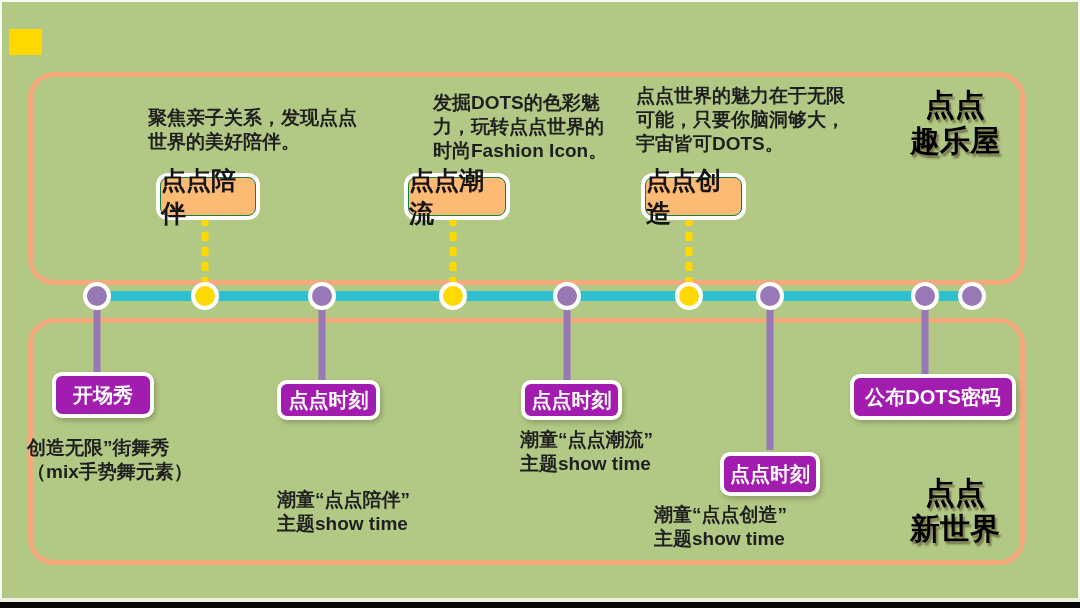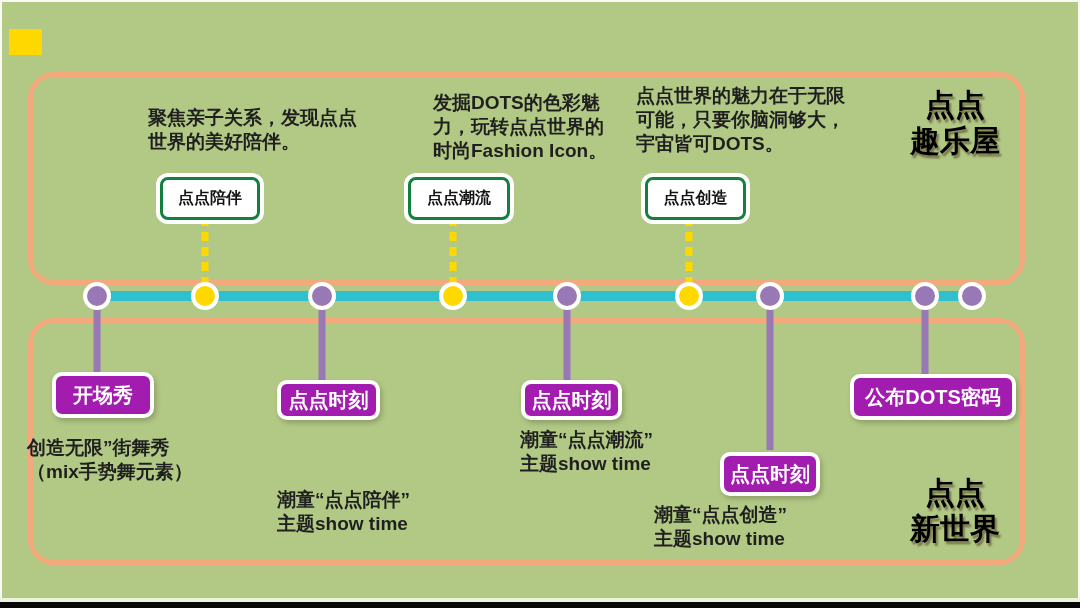--- a/index.html
+++ b/index.html
@@ -31,23 +31,23 @@
   .panel-bottom { left:28px; top:318px; width:987px; height:237px; }
 
   
   .desc {
     position:absolute; color:#1F1F1F; font-weight:bold;
     font-size:19px; line-height:24px; white-space:pre-wrap;
   }
 
   
   .tag-yellow {
-    position:absolute; height:37px; background:#ffffff;
-    border:3px solid #15803d; border-radius:8px; box-shadow:0 0 0 4px #ffffff;
-    color:#141414; font-size:16px; font-weight:bold;
+    position:absolute; height:37px; background:#fdba74;
+    border:1px solid #15803d; border-radius:8px; box-shadow:0 0 0 4px #ffffff;
+    color:#141414; font-size:25px; font-weight:bold;
     display:flex; align-items:center; justify-content:center; z-index:6;
   }
   
   .tag-purple {
     position:absolute; background:#a21caf;
     border:4px solid #ffffff; border-radius:10px;
     box-shadow:2px 3px 5px rgba(40,40,20,.25);
     color:#ffffff; font-size:20px; font-weight:bold;
     display:flex; align-items:center; justify-content:center; z-index:6;
   }

